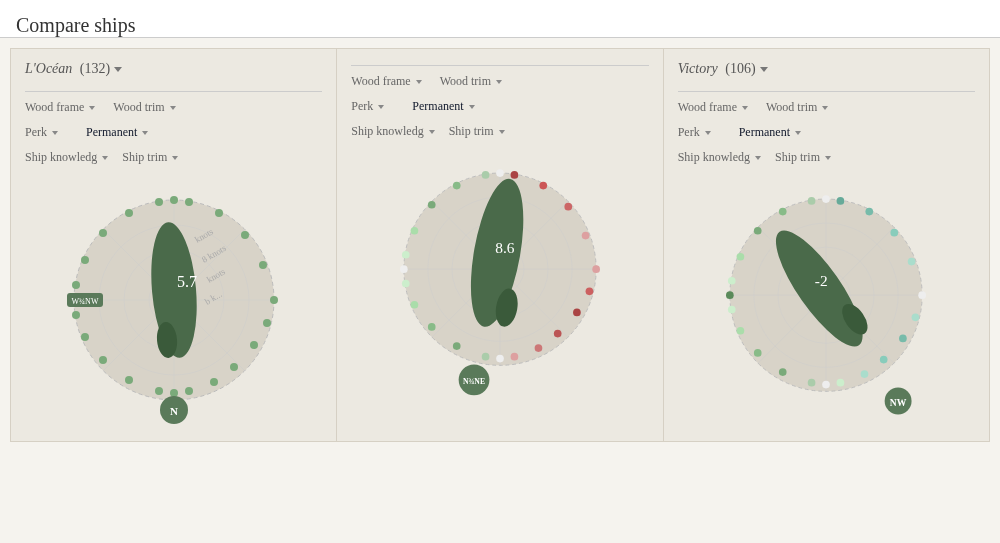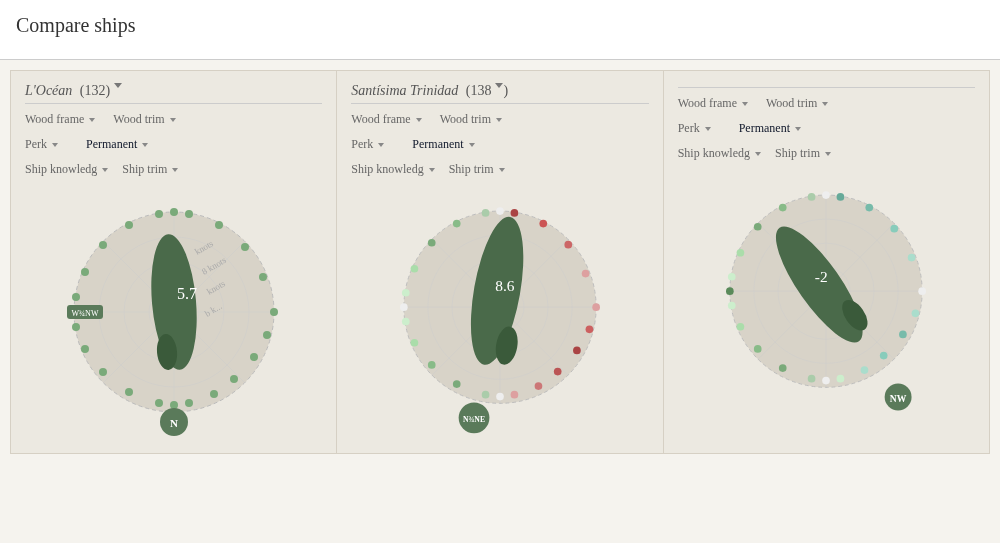--- a/index.html
+++ b/index.html
@@ -3,21 +3,21 @@
   <meta charset="utf-8">
   <style>
     * { box-sizing: border-box; margin: 0; padding: 0; }
     body {
       font-family: Georgia, 'Times New Roman', serif;
       background: #f5f3ee;
       color: #555;
       font-size: 13px;
     }
     .page-title {
-      padding: 14px 16px 22px;
+      padding: 14px 16px 0;
       font-size: 20px;
       font-weight: normal;
       color: #333;
       border-bottom: 1px solid #ccc;
       background: #fff;
     }
     .main-content {
       padding: 10px;
       background: #f5f3ee;
     }
@@ -30,21 +30,22 @@
     .ship-panel {
       flex: 1;
       padding: 12px 14px 16px;
       border-right: 1px solid #d6d0c4;
     }
     .ship-panel:last-child {
       border-right: none;
     }
     .ship-header {
       display: flex;
-      margin-bottom: 4px;
+      align-items: center;
+      margin-bottom: 14px;
       font-size: 14px;
       color: #555;
     }
     .ship-name {
       font-style: italic;
       margin-right: 4px;
     }
     .chevron-down {
       display: inline-block;
       width: 0;
@@ -226,26 +227,20 @@
 
           <circle cx="125" cy="235" r="14" fill="#5a7a5a"></circle>
           <text x="125" y="240" text-anchor="middle" class="direction-label">N</text>
 
           <text x="138" y="112" text-anchor="middle" class="speed-label">5.7</text>
         </svg>
       </div>
     </div>
 
     <div class="ship-panel">
-      <div class="ship-header">
-        <span class="ship-name">Santísima Trinidad</span>
-        <span>&nbsp;(<span>138</span></span>
-        <span class="chevron-down"></span>
-        <span>)</span>
-      </div>
       <hr class="divider-line">
       <div class="dropdown-row">
         <div class="dropdown-item">
           <span>Wood frame</span>
           <span class="chevron-sm"></span>
         </div>
         <div class="dropdown-item" style="margin-left:12px">
           <span>Wood trim</span>
           <span class="chevron-sm"></span>
         </div>
@@ -311,20 +306,25 @@
 
           <circle cx="98" cy="240" r="16" fill="#5a7a5a"></circle>
           <text x="98" y="244" text-anchor="middle" font-size="8" fill="#fff" font-family="Georgia" font-weight="bold">N¾NE</text>
 
           <text x="130" y="108" text-anchor="middle" class="speed-label">8.6</text>
         </svg>
       </div>
     </div>
 
     <div class="ship-panel">
+      <div class="ship-header">
+        <span class="ship-name">Victory</span>
+        <span>&nbsp;(<span>106</span>)</span>
+        <span class="chevron-down"></span>
+      </div>
       <hr class="divider-line">
       <div class="dropdown-row">
         <div class="dropdown-item">
           <span>Wood frame</span>
           <span class="chevron-sm"></span>
         </div>
         <div class="dropdown-item" style="margin-left:12px">
           <span>Wood trim</span>
           <span class="chevron-sm"></span>
         </div>

